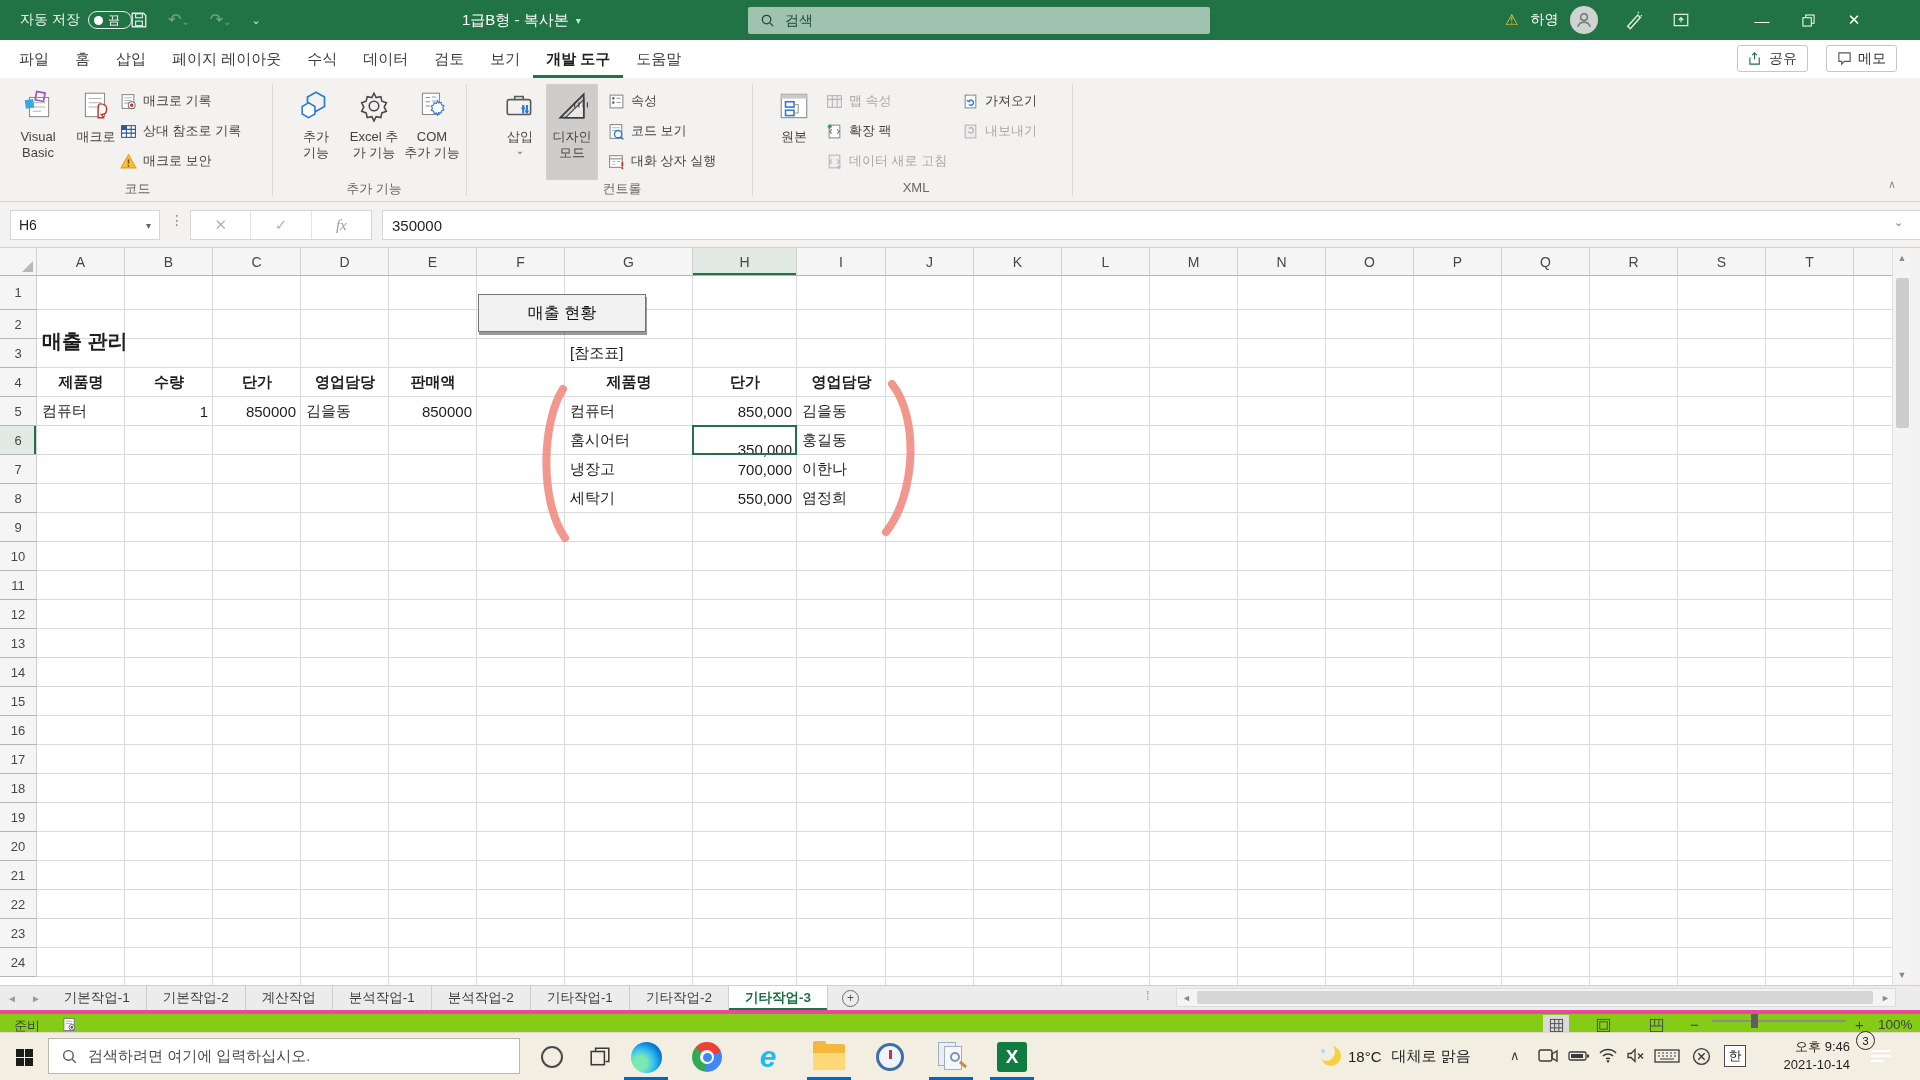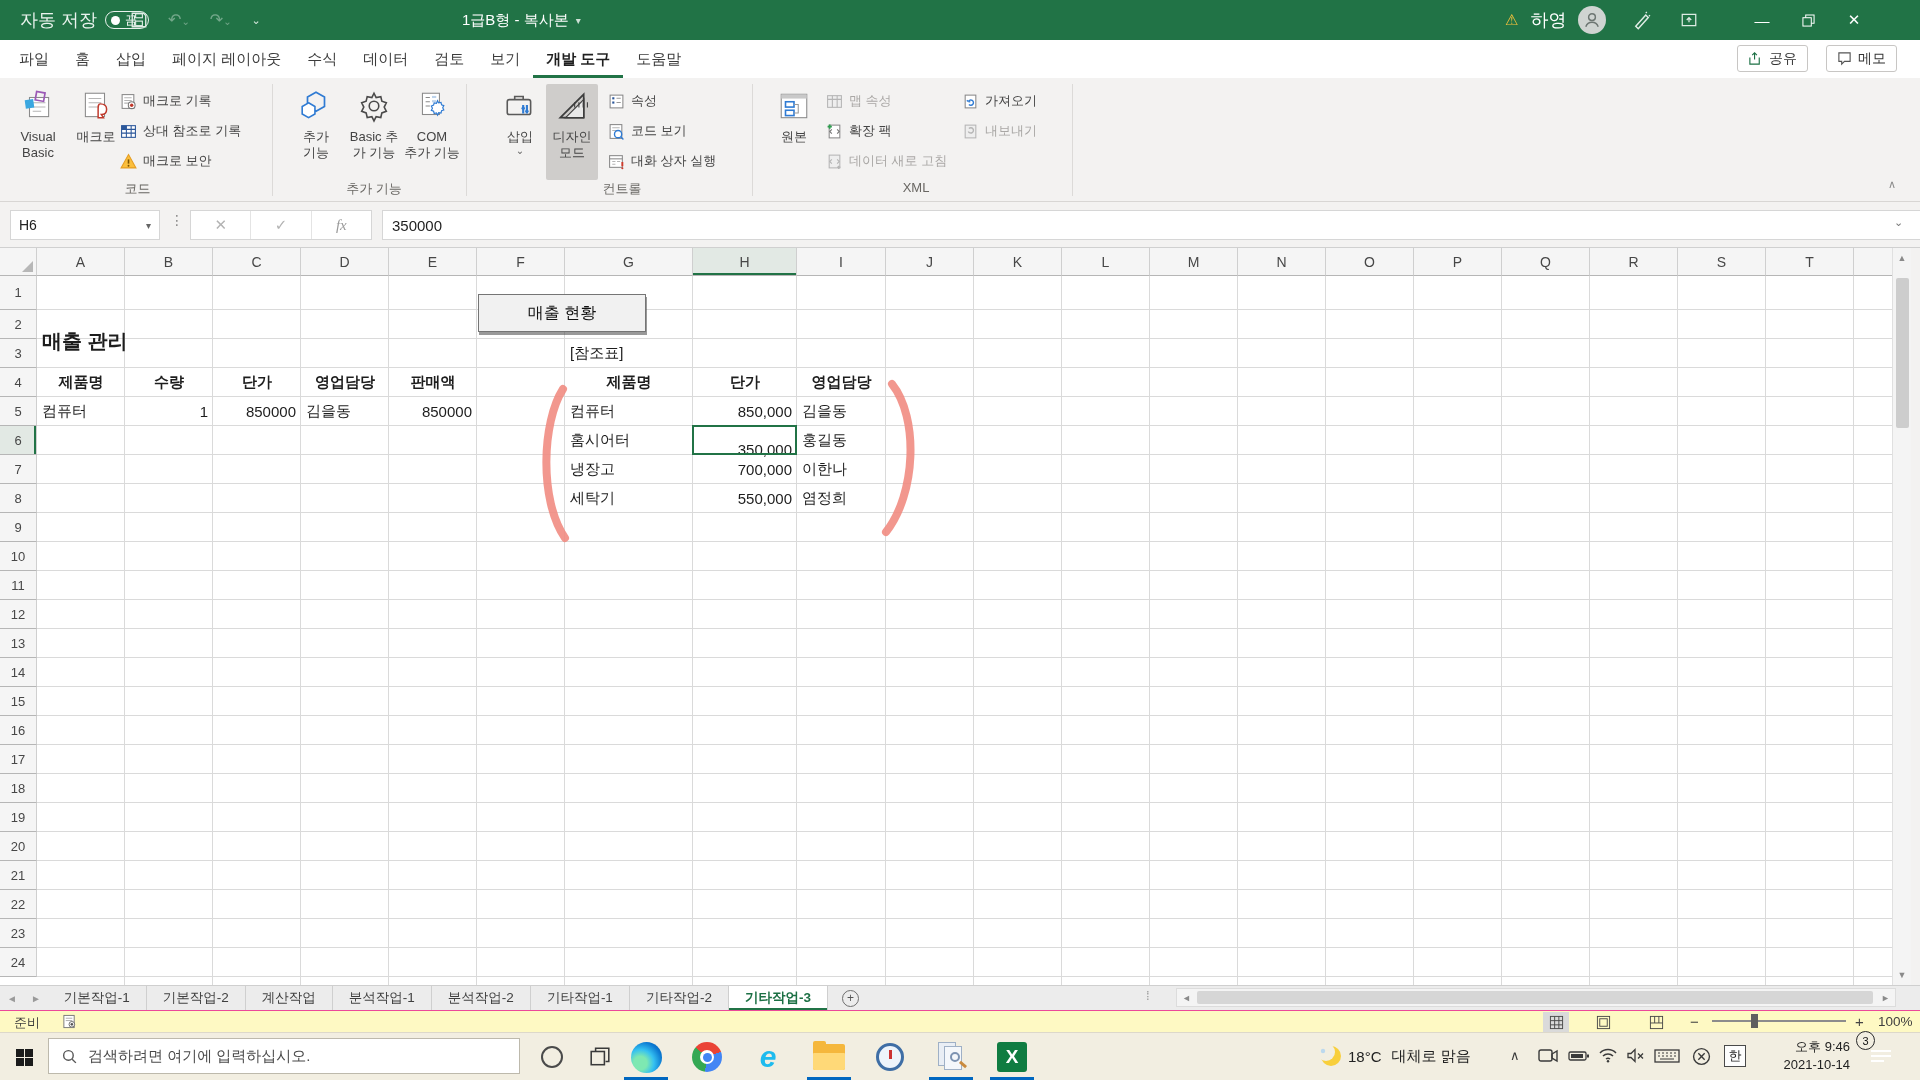--- a/index.html
+++ b/index.html
@@ -4,21 +4,21 @@
 <style>
   *{box-sizing:border-box;margin:0;padding:0;}
   html,body{width:1920px;height:1080px;}
   body{position:relative;overflow:hidden;background:#fff;
        font-family:"Liberation Sans","DejaVu Sans",sans-serif;color:#262626;}
   .abs{position:absolute;}
   .flex{display:flex;align-items:center;}
 
   
   #titlebar{left:0;top:0;width:1920px;height:40px;background:#217346;color:#fff;}
-  #titlebar .t{font-size:18px;color:#eaf3ee;}
+  #titlebar .t{font-size:14px;color:#eaf3ee;}
   .autosave-pill{width:44px;height:18px;border:1px solid #e8f1ec;border-radius:9px;
     display:flex;align-items:center;padding:0 5px;gap:5px;color:#fff;font-size:12px;}
   .autosave-dot{width:9px;height:9px;border-radius:50%;background:#fff;}
   .tb-ic{color:#d7e8de;font-size:16px;line-height:1;}
   .tb-dim{opacity:.45;}
   .tb-search{left:748px;top:7px;width:462px;height:27px;background:#9fc3ae;border-radius:2px;
     display:flex;align-items:center;gap:10px;padding:0 12px;color:#1d4f33;font-size:14px;}
   .win-btn{width:46px;height:40px;display:flex;align-items:center;justify-content:center;color:#fff;font-size:15px;}
   .avatar{width:28px;height:28px;border-radius:50%;background:#cfd4d1;display:flex;align-items:center;justify-content:center;}
 
@@ -81,21 +81,21 @@
   #sheettabs{left:0;top:985px;width:1920px;height:25px;background:#ececec;border-top:1px solid #cfcfcf;display:flex;align-items:stretch;}
   .stab{display:flex;align-items:center;padding:0 16px;font-size:13.5px;color:#3f3f3f;border-right:1px solid #cfcfcf;white-space:nowrap;}
   .stab-active{background:#fff;color:#1c7044;font-weight:700;box-shadow:inset 0 -2px 0 #217346;border-right:1px solid #cfcfcf;}
   .snav{color:#9a9a9a;font-size:10px;padding:0 7px;display:flex;align-items:center;}
   .addsheet{width:17px;height:17px;border:1px solid #6f6f6f;border-radius:50%;display:flex;align-items:center;
     justify-content:center;font-size:12px;color:#555;margin:0 14px;align-self:center;}
   #hscroll{position:absolute;left:1176px;top:988px;width:720px;height:19px;background:#f4f4f4;border:1px solid #dcdcdc;display:flex;align-items:center;}
   #h-thumb{position:absolute;left:20px;top:2px;width:676px;height:13px;background:#d6d6d6;border-radius:2px;}
 
   
-  #statusbar{left:0;top:1010px;width:1920px;height:22px;background:#fef9c3;border-top:1px solid #ec4899;font-size:13px;color:#3f3f3f;}
+  #statusbar{left:0;top:1010px;width:1920px;height:22px;background:#84cc16;border-top:4px solid #ec4899;font-size:13px;color:#3f3f3f;}
   .viewbtn{width:26px;height:20px;display:flex;align-items:center;justify-content:center;}
   .viewbtn.on{background:#dadada;}
   #zoomtrack{position:absolute;left:1712px;top:1020px;width:134px;height:2px;background:#8c8c8c;}
   #zoomthumb{position:absolute;left:1751px;top:1014px;width:7px;height:14px;background:#5f5f5f;}
 
   
   #taskbar{left:0;top:1032px;width:1920px;height:48px;background:#f2eee1;border-top:1px solid #ddd8ca;}
   #tb-search{left:48px;top:1038px;width:472px;height:36px;background:#fff;border:1px solid #bdb9ac;
     display:flex;align-items:center;gap:10px;padding:0 12px;font-size:15px;color:#4a4a4a;}
   .startsq{display:grid;grid-template-columns:8px 8px;grid-template-rows:8px 8px;gap:1px;}
@@ -152,20 +152,29 @@
           <rect x="5" y="2.5" width="6" height="3.5" fill="none" stroke="#dfece5"></rect>
         </svg>
     </span>
     <span class="tb-ic tb-dim"><span>↶</span><span class="caret" style="color:#cfe0d6;">⌄</span></span>
     <span class="tb-ic tb-dim"><span>↷</span><span class="caret" style="color:#cfe0d6;">⌄</span></span>
     <span class="tb-ic" style="font-size:11px;">⌄</span>
   </div>
   <div class="abs flex" style="left:462px;top:0;height:40px;gap:7px;">
     <span class="t" style="font-size:15px;color:#fff;">1급B형 - 복사본</span>
     <span class="caret" style="color:#cfe0d6;">▾</span>
+  </div>
+  <div class="abs tb-search">
+    <span>
+      <svg width="15" height="15" viewBox="0 0 16 16">
+          <circle cx="7" cy="7" r="4.5" fill="none" stroke="#1d4f33" stroke-width="1.4"></circle>
+          <path d="M10.5 10.5 14 14" stroke="#1d4f33" stroke-width="1.4"></path>
+        </svg>
+    </span>
+    <span>검색</span>
   </div>
   <div class="abs flex" style="left:1505px;top:0;height:40px;gap:12px;">
     <span style="color:#f5c13c;font-size:15px;">⚠</span>
     <span class="t" style="color:#fff;">하영</span>
     <span class="avatar">
       <svg width="18" height="18" viewBox="0 0 16 16">
           <circle cx="8" cy="5.5" r="3" fill="none" stroke="#6d7672" stroke-width="1.3"></circle>
           <path d="M2.5 14c1-3 3-4 5.5-4s4.5 1 5.5 4" fill="none" stroke="#6d7672" stroke-width="1.3"></path>
         </svg>
     </span>
@@ -290,21 +299,21 @@
     <span>추가
 기능</span>
   </div>
   <div class="bigbtn" style="left:346px;">
     <span class="bico">
       <svg width="34" height="34" viewBox="0 0 32 32">
           <path d="M16 4l2 4 4.4-.8 1 4.3 4.2 1.5-2 4 2 4-4.2 1.5-1 4.3-4.4-.8-2 4-2-4-4.4.8-1-4.3-4.2-1.5 2-4-2-4 4.2-1.5 1-4.3 4.4.8z" fill="none" stroke="#4a4a4a" stroke-width="1.5"></path>
           <circle cx="16" cy="16" r="4.5" fill="none" stroke="#4a4a4a" stroke-width="1.5"></circle>
         </svg>
     </span>
-    <span>Basic 추
+    <span>Excel 추
 가 기능</span>
   </div>
   <div class="bigbtn" style="left:404px;">
     <span class="bico">
       <svg width="34" height="34" viewBox="0 0 32 32">
           <rect x="7" y="4" width="16" height="20" fill="#fff" stroke="#8a8a8a"></rect>
           <path d="M10 8h4M10 12h4M10 16h4" stroke="#8a8a8a"></path>
           <rect x="16" y="6.5" width="4" height="2" fill="#bcd2ea"></rect>
           <rect x="16" y="10.5" width="4" height="2" fill="#bcd2ea"></rect>
           <path d="M22 15l1.2 2.4 2.6-.5.6 2.6 2.5.9-1.2 2.4 1.2 2.4-2.5.9-.6 2.6-2.6-.5L22 31l-1.2-2.4-2.6.5-.6-2.6-2.5-.9 1.2-2.4-1.2-2.4 2.5-.9.6-2.6 2.6.5z" fill="#fff" stroke="#2f7bd3" stroke-width="1.3" transform="scale(.85) translate(3,-2)"></path>

